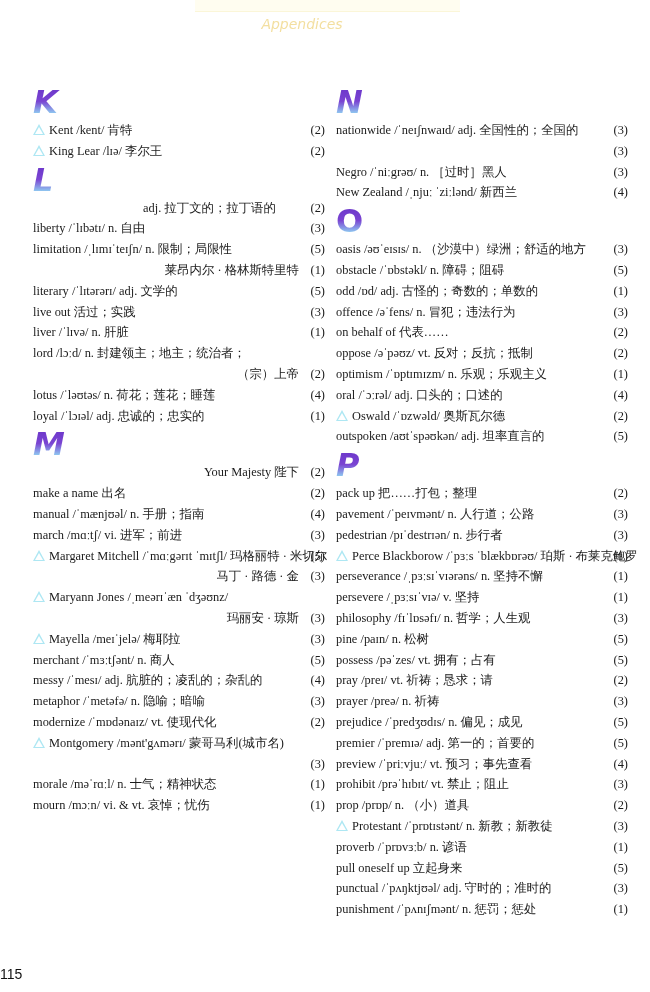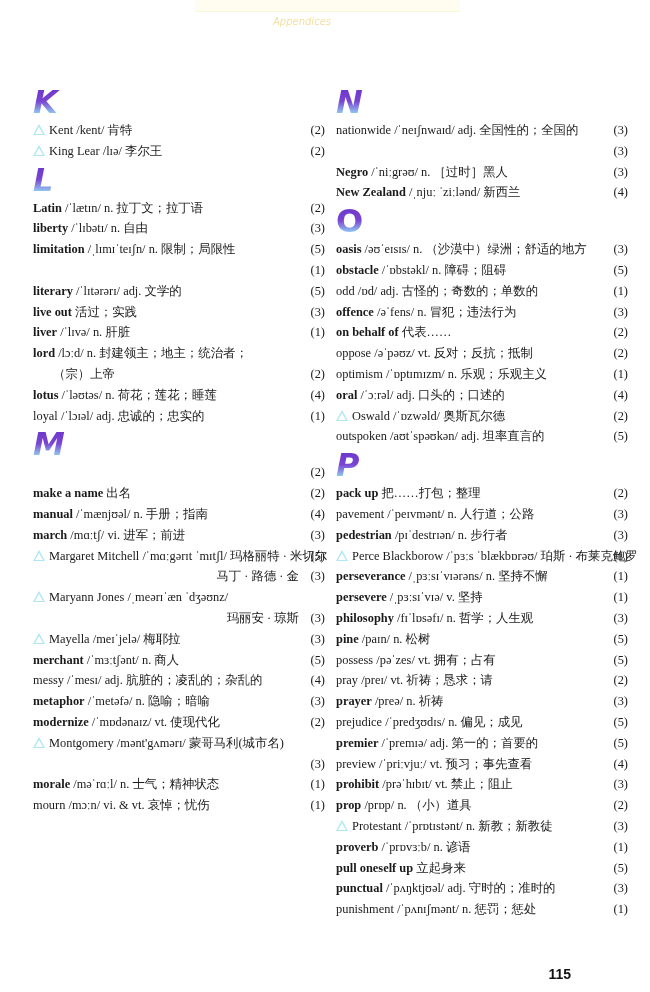--- a/index.html
+++ b/index.html
@@ -6,84 +6,85 @@
   body {
     width: 650px; height: 992px; background: #ffffff; position: relative; overflow: hidden;
     font-family: "Liberation Serif", "DejaVu Serif", serif; color: #1a1a1a;
   }
   .header-band {
     position: absolute; left: 195px; top: 0; width: 265px; height: 11px;
     background: #fffdf0; border-bottom: 1px solid #fbf6d8;
   }
   .header-title {
     position: absolute; left: 0; width: 604px; top: 16px; text-align: center;
-    font-family: "DejaVu Sans", sans-serif; font-style: italic; font-size: 10px; color: #f3dfa0;
+    font-family: "DejaVu Sans", sans-serif; font-style: italic; font-size: 14px; color: #f3dfa0;
   }
   .column { position: absolute; top: 84px; width: 292px; }
   .col-left { left: 33px; }
   .col-right { left: 336px; }
   .letter {
     font-family: "DejaVu Sans", sans-serif; font-weight: bold; font-style: italic;
     font-size: 32px; line-height: 32px; height: 34px; margin: 2px 0 0 0;
     background: linear-gradient(180deg, #6a35c9 0%, #7a44d2 45%, #8fc8f0 80%, #bff1ff 100%);
     -webkit-background-clip: text; background-clip: text; color: transparent;
   }
   .letter.o { font-style: normal; }
   .entry { position: relative; font-size: 12.4px; line-height: 20.8px; min-height: 20.8px; padding-right: 26px; white-space: nowrap; }
-  .entry .word-bold { font-weight: bold; }
+  .entry .word-bold { font-weight: normal; }
   .entry .pos { }
   .entry .num { position: absolute; right: 0; top: 0; }
   .entry .cont { display: block; }
   .entry .cont.right { text-align: right; margin-right: -26px; padding-right: 26px; }
-  .entry .cont.indent { padding-left: 20px; }
+  .entry .cont.indent { padding-left: 20px; text-align: right; }
   .entry .cont.indent-big { padding-left: 110px; }
   .tri {
     display: inline-block; width: 0; height: 0; margin-right: 4px; vertical-align: -1px;
     border-left: 6px solid transparent; border-right: 6px solid transparent; border-bottom: 11px solid #aee7f3;
     position: relative;
   }
   .tri::after {
     content: ""; position: absolute; left: -4px; top: 3px; width: 0; height: 0;
     border-left: 4px solid transparent; border-right: 4px solid transparent; border-bottom: 7px solid #ffffff;
   }
   .page-number {
-    position: absolute; top: 966px; left: 0; width: 571px; text-align: right;
-    font-family: "Liberation Sans", sans-serif; font-weight: bold; font-size: 14px; color: #111;
+    position: absolute; top: 966px; left: 0; width: 571px; text-align: left;
+    font-family: "Liberation Sans", sans-serif; font-weight: normal; font-size: 14px; color: #111;
   }
 </style>
 </head>
 <body>
 
 <div class="header-band"></div>
 <div class="header-title">Appendices</div>
 
 <div id="left" class="column col-left">
     <div class="letter">K</div>
     <div class="entry">
       <span class="cont"><span class="tri"></span><span>Kent</span> <span>/kent/</span> <span>肯特</span></span>
       <span class="num">(2)</span>
     </div>
     <div class="entry">
       <span class="cont"><span class="tri"></span><span>King Lear</span> <span>/lɪə/</span> <span>李尔王</span></span>
       <span class="num">(2)</span>
     </div>
     <div class="letter">L</div>
     <div class="entry">
-      <span class="cont"><span class="word-bold">Latin</span> <span>/ˈlætɪn/</span> <span class="pos">n.</span> <span>拉丁文；拉丁语</span></span>
+      <span class="cont indent-big"><span class="pos">adj.</span> <span>拉丁文的；拉丁语的</span></span>
       <span class="num" style="top: auto; bottom: 0px;">(2)</span>
     </div>
     <div class="entry">
       <span class="cont"><span class="word-bold">liberty</span> <span>/ˈlɪbətɪ/</span> <span class="pos">n.</span> <span>自由</span></span>
       <span class="num">(3)</span>
     </div>
     <div class="entry">
       <span class="cont"><span class="word-bold">limitation</span> <span>/ˌlɪmɪˈteɪʃn/</span> <span class="pos">n.</span> <span>限制；局限性</span></span>
       <span class="num">(5)</span>
     </div>
     <div class="entry">
+      <span class="cont right"><span>莱昂内尔 · 格林斯特里特</span></span>
       <span class="num" style="top: auto; bottom: 0px;">(1)</span>
     </div>
     <div class="entry">
       <span class="cont"><span class="word-bold">literary</span> <span>/ˈlɪtərərɪ/</span> <span class="pos">adj.</span> <span>文学的</span></span>
       <span class="num">(5)</span>
     </div>
     <div class="entry">
       <span class="cont"><span class="word-bold">live out</span>  <span>活过；实践</span></span>
       <span class="num">(3)</span>
     </div>
@@ -99,20 +100,21 @@
     <div class="entry">
       <span class="cont"><span class="word-bold">lotus</span> <span>/ˈləʊtəs/</span> <span class="pos">n.</span> <span>荷花；莲花；睡莲</span></span>
       <span class="num">(4)</span>
     </div>
     <div class="entry">
       <span class="cont"><span>loyal</span> <span>/ˈlɔɪəl/</span> <span class="pos">adj.</span> <span>忠诚的；忠实的</span></span>
       <span class="num">(1)</span>
     </div>
     <div class="letter">M</div>
     <div class="entry">
+      <span class="cont indent"><span>Your Majesty  陛下</span></span>
       <span class="num" style="top: auto; bottom: 0px;">(2)</span>
     </div>
     <div class="entry">
       <span class="cont"><span class="word-bold">make a name</span>  <span>出名</span></span>
       <span class="num">(2)</span>
     </div>
     <div class="entry">
       <span class="cont"><span class="word-bold">manual</span> <span>/ˈmænjʊəl/</span> <span class="pos">n.</span> <span>手册；指南</span></span>
       <span class="num">(4)</span>
     </div>

